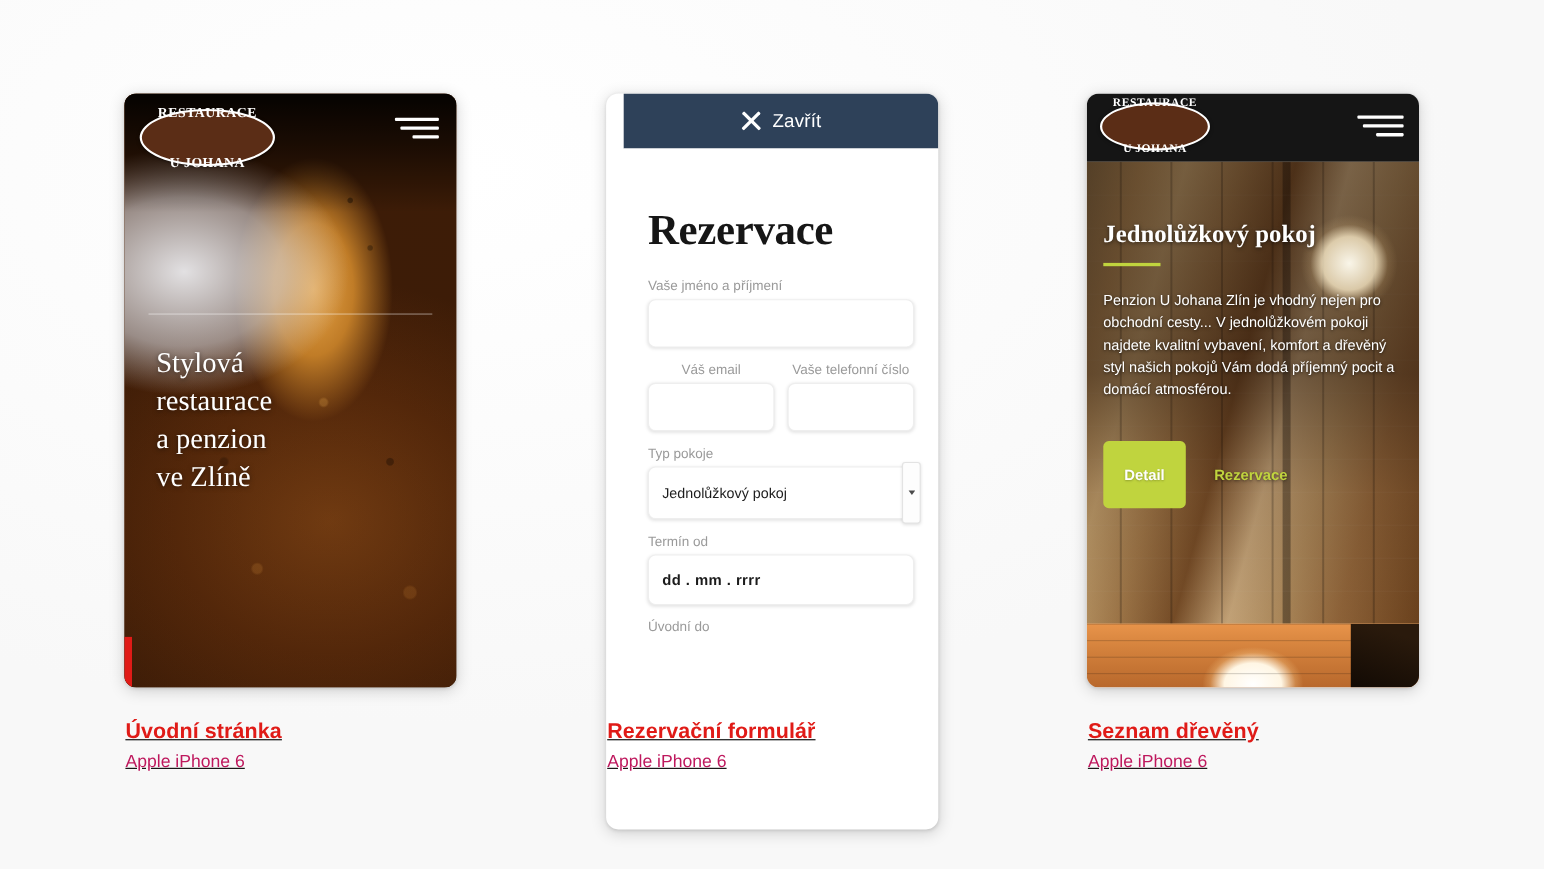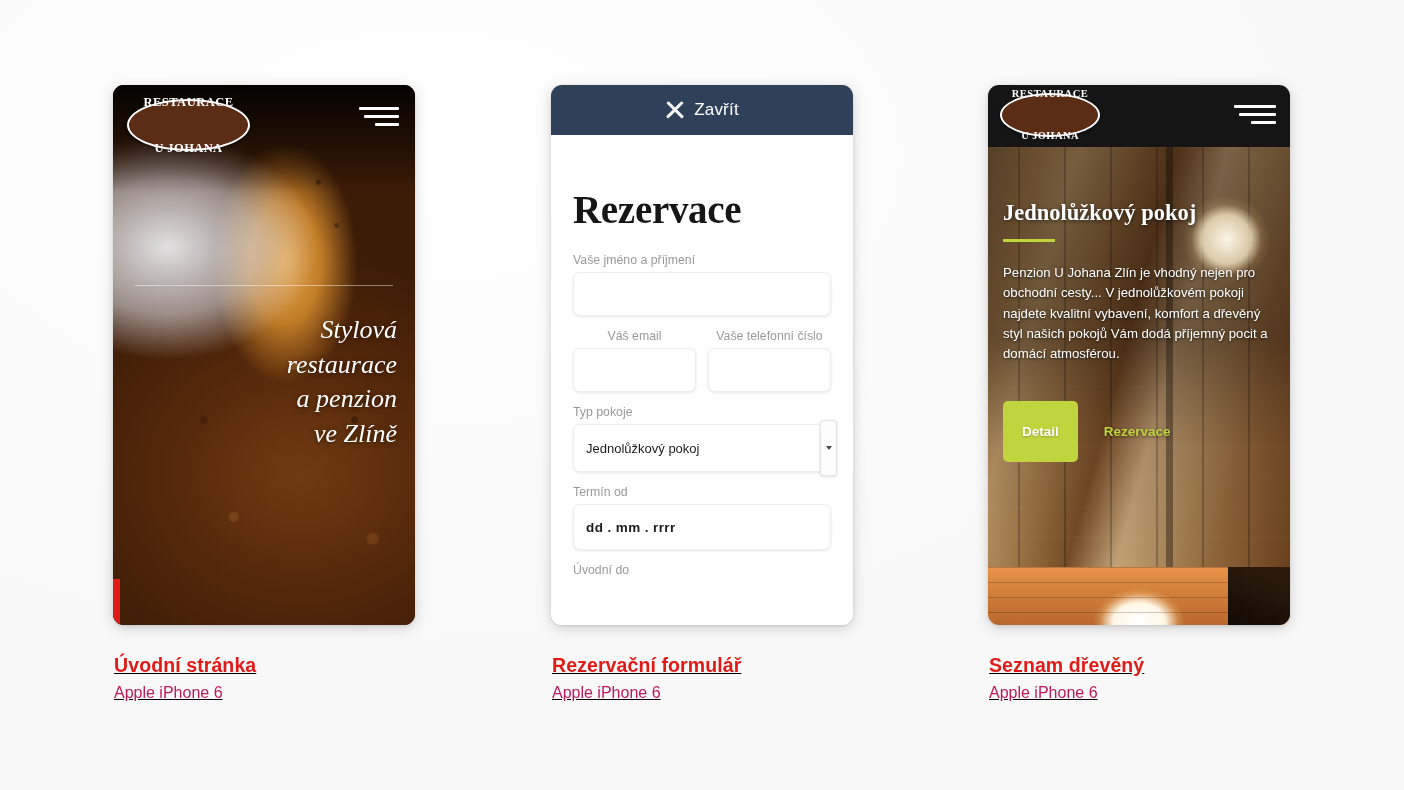--- a/index.html
+++ b/index.html
@@ -134,40 +134,39 @@
   #p1-burger { right: 16px; top: 22px; width: 40px; }
 
   .p1-divider {
     position: absolute; left: 22px; right: 22px; top: 200px;
     height: 1px; background: rgba(255,255,255,0.45); z-index: 3;
   }
 
   .p1-hero {
     position: absolute;
     left: 0; right: 0; top: 228px;
-    text-align: right;
+    text-align: left;
     z-index: 3;
     color: #fff;
     font-family: "Liberation Serif", serif;
     font-size: 26px;
     line-height: 1.33;
     font-weight: normal;
     text-shadow: 0 1px 5px rgba(0,0,0,0.55);
-    padding: 0 18px;
-    font-style: italic;
+    padding: 0 29px;
   }
 
   .p1-redstrip {
     position: absolute;
     left: 0; bottom: 0; width: 7px; height: 46px;
     background: #e01b17; z-index: 5;
   }
 
   
-  #card2 { left: 551px; top: 85px; width: 302px; height: 540px; }
+  #card2 { left: 551px; top: 85px; width: 302px; height: 669px; padding-left: 16px; }
 
   .p2-header {
     height: 50px; background: #2e4159;
     display: flex; align-items: center; justify-content: center;
     gap: 10px;
     color: #fff;
   }
   .close-x {
     position: relative; width: 19px; height: 19px; flex: none;
   }

